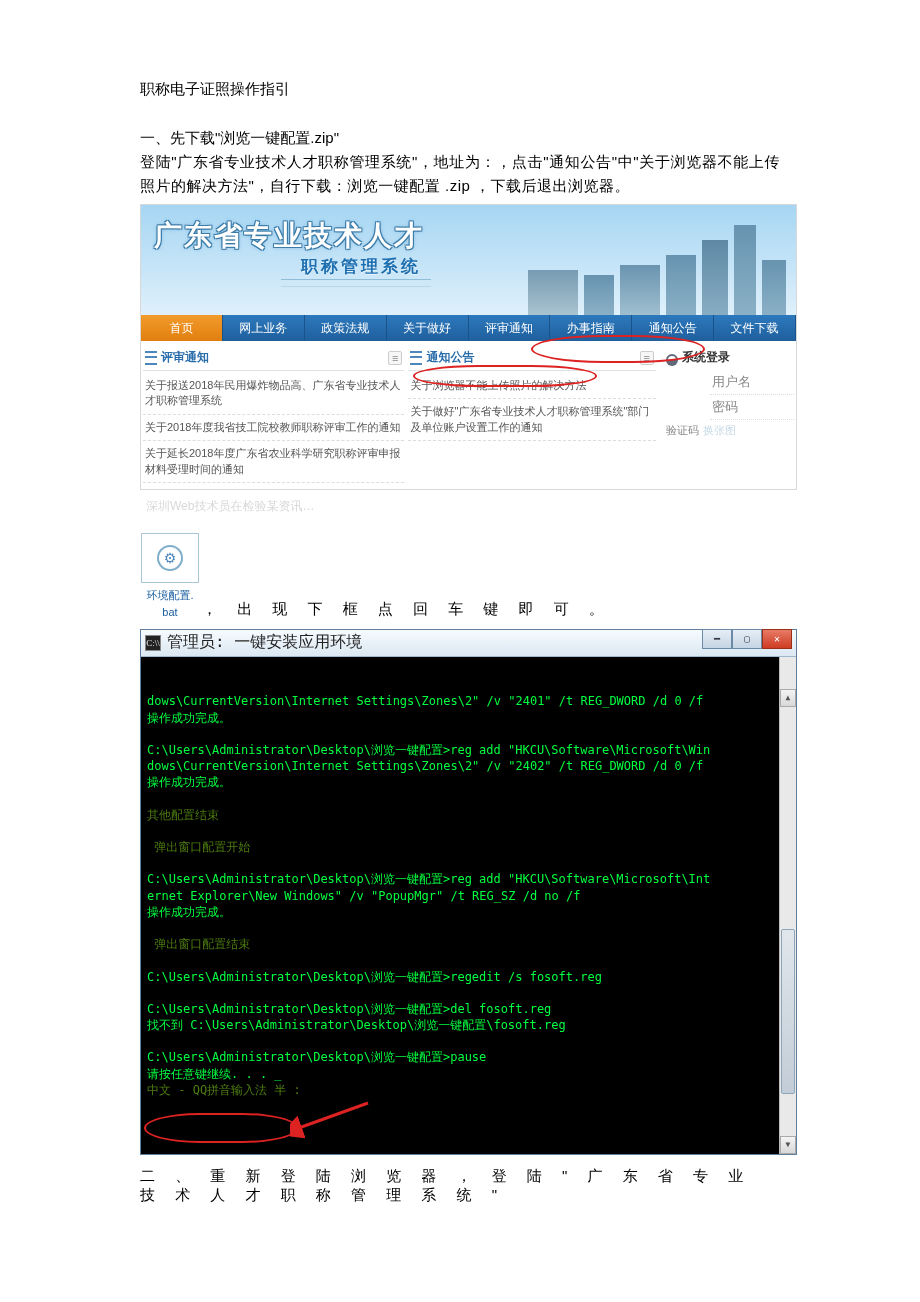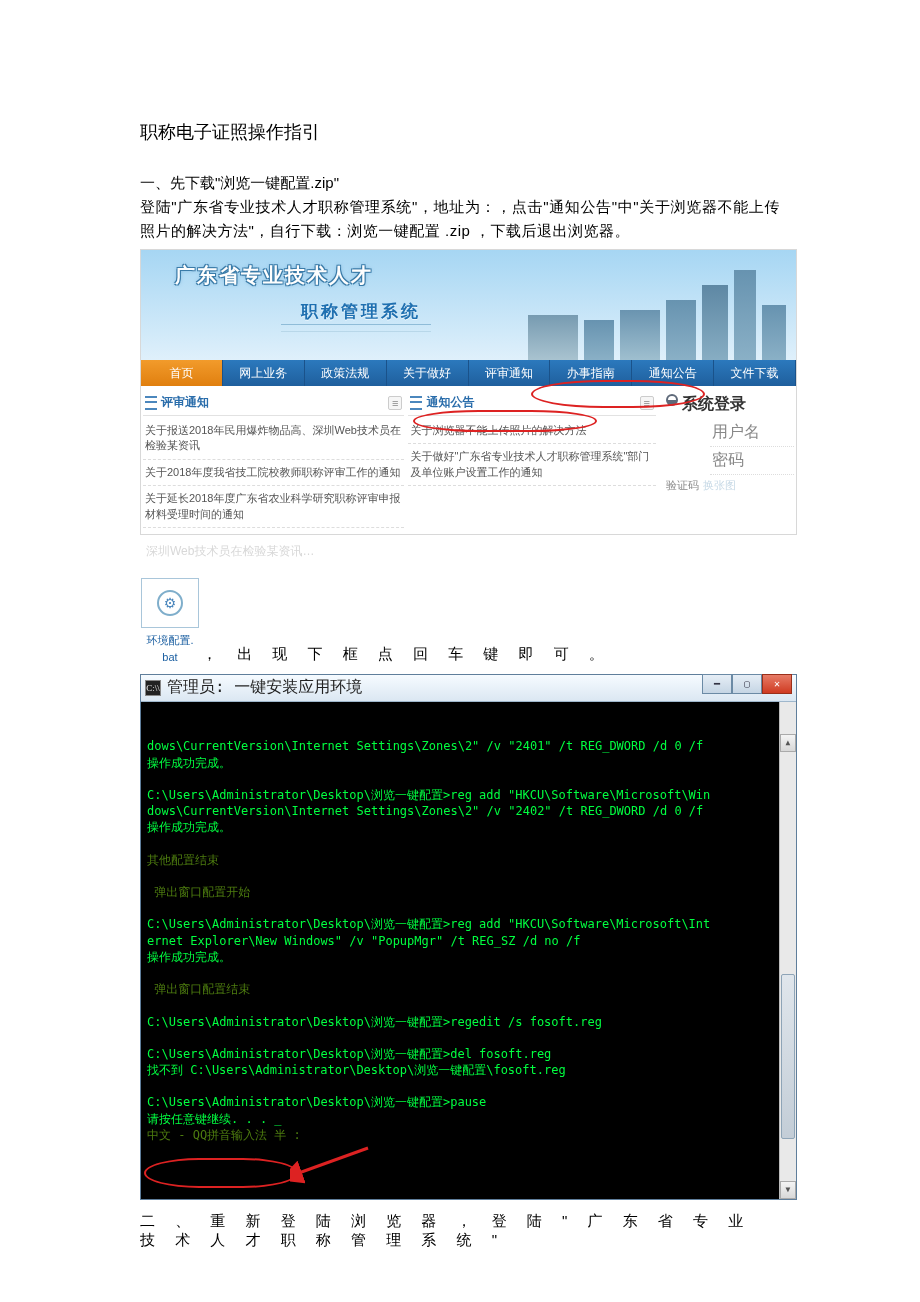--- a/index.html
+++ b/index.html
@@ -10,23 +10,22 @@
     font-size: 14px;
     color: #000;
   }
   .page {
     width: 920px;
     margin: 0 auto;
     padding: 80px 140px 100px 140px;
     box-sizing: border-box;
   }
   .title {
-    font-size: 18px;
+    font-size: 15px;
     margin-bottom: 30px;
-    margin-top: 40px;
   }
   .section-head {
     font-size: 15px;
     margin-bottom: 2px;
   }
   .para {
     font-size: 15px;
     line-height: 1.6;
     text-align: justify;
     text-justify: inter-character;
@@ -61,23 +60,23 @@
   }
   .b1 { right: 40px; width: 22px; height: 90px; }
   .b2 { right: 68px; width: 26px; height: 75px; background: linear-gradient(180deg,#5e88a4,#87adc3); }
   .b3 { right: 100px; width: 30px; height: 60px; }
   .b4 { right: 10px; width: 24px; height: 55px; }
   .b5 { right: 136px; width: 40px; height: 50px; background: linear-gradient(180deg,#6a94b0,#9fbfcf);}
   .b6 { right: 182px; width: 30px; height: 40px; }
   .b7 { right: 218px; width: 50px; height: 45px; background: linear-gradient(180deg,#779bb1,#a9c3d0);}
   .banner-title {
     position: absolute;
-    left: 34px;
+    left: 13px;
     top: 12px;
-    font-size: 20px;
+    font-size: 28px;
     font-weight: bold;
     color: #fefefe;
     font-family: "SimHei","Microsoft YaHei";
     text-shadow: -1px -1px 0 #3a7ba8, 1px -1px 0 #3a7ba8, -1px 1px 0 #3a7ba8, 1px 1px 0 #3a7ba8, 0 0 4px #6fa8d1;
     letter-spacing: 2px;
   }
   .banner-sub {
     position: absolute;
     left: 160px;
     top: 50px;
@@ -176,35 +175,35 @@
   }
   .oval-tabs {
     left: 390px; top: 130px; width: 170px; height: 24px;
     border-radius: 50% / 60%;
   }
   .oval-notice {
     left: 272px; top: 160px; width: 180px; height: 18px;
     border-radius: 50% / 70%;
   }
   .login-head {
-    display:flex; align-items:flex-start; gap:4px;
-    color:#333; font-weight:bold; font-size:16px;
+    display:flex; align-items:flex-end; gap:4px;
+    color:#333; font-weight:bold; font-size:12px;
     padding: 4px 2px;
   }
   .login-icon {
     width:12px;height:12px;border-radius:50%;
     background:#5f6a7a; position: relative;
   }
   .login-icon::after{
     content:""; position:absolute; left:2px; top:2px;
     width:8px;height:4px;border-radius:4px 4px 0 0;
     background:#fff;
   }
   .login-field {
-    font-size: 16px;
+    font-size: 13px;
     color: #888;
     padding: 3px 2px;
     border-bottom: 1px dotted #ddd;
     width: 80px;
     margin-left: 46px;
   }
   .captcha-row {
     display:flex; align-items:center; gap:4px;
     font-size:11px;color:#888; padding:3px 2px;
   }
@@ -372,21 +371,21 @@
       <div class="nav-item">文件下载</div>
     </div>
     <div class="portal-body">
       <div class="col col-left">
         <div class="panel-head">
           <span class="list-icon"></span>
           <span>评审通知</span>
           <span class="more-icon">≡</span>
         </div>
         <div class="notice-list">
-          <div class="notice-item">关于报送2018年民用爆炸物品高、深圳Web技术员在检验某资讯</div>
+          <div class="notice-item">关于报送2018年民用爆炸物品高、广东省专业技术人才职称管理系统</div>
           <div class="notice-item">关于2018年度我省技工院校教师职称评审工作的通知</div>
           <div class="notice-item">关于延长2018年度广东省农业科学研究职称评审申报材料受理时间的通知</div>
         </div>
       </div>
       <div class="col col-mid">
         <div class="panel-head">
           <span class="list-icon"></span>
           <span>通知公告</span>
           <span class="more-icon">≡</span>
         </div>

